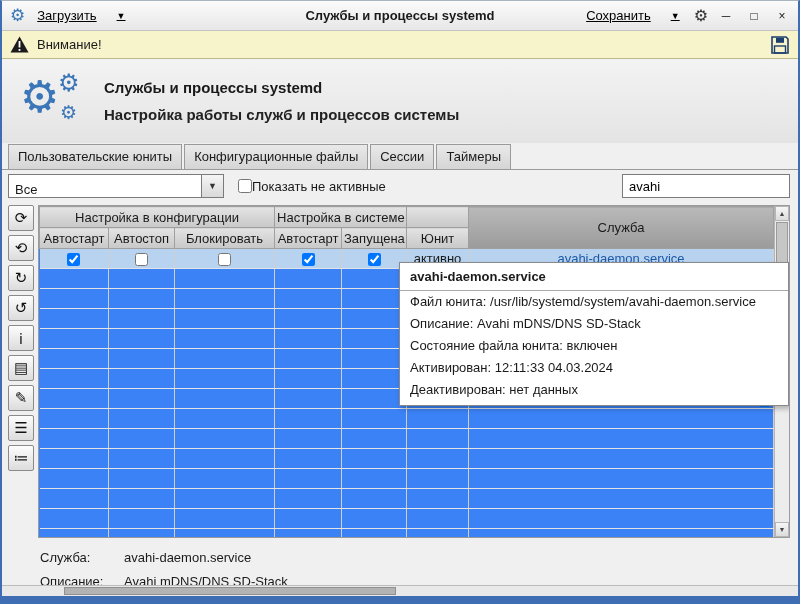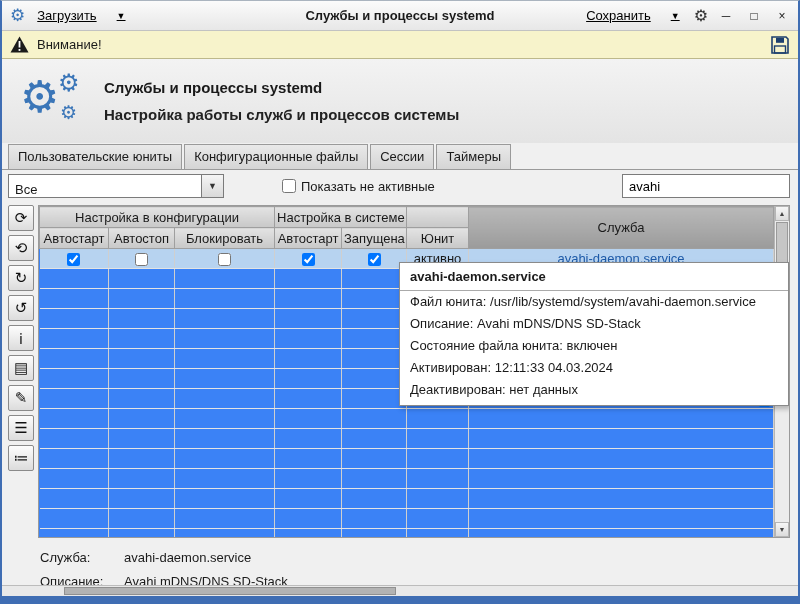--- a/index.html
+++ b/index.html
@@ -49,21 +49,21 @@
 
   
   .filterrow { position:absolute; left:0; right:0; top:168px; height:34px; display:flex;
                align-items:center; gap:14px; padding:0 8px 0 6px; }
   .combo { width:216px; height:24px; background:#fff; border:1px solid #7b7b7b; display:flex;
            align-items:flex-end; cursor:pointer; }
   .combo .val { flex:1; padding:0 6px; }
   .combo .cbtn { width:22px; height:100%; border-left:1px solid #7b7b7b;
                  background:linear-gradient(#f5f5f5,#d9d9d9); display:flex; align-items:center;
                  justify-content:center; font-size:9px; color:#333; }
-  .cb-label { display:flex; align-items:center; gap:5px; cursor:pointer; white-space:nowrap;margin-left:44px; }
+  .cb-label { display:flex; align-items:center; cursor:pointer; white-space:nowrap; }
   .cb-label input { width:14px; height:14px; margin:0; }
   .cb-label.muted { color:#9a9a9a; }
   .search { margin-left:auto; width:168px; height:24px; border:1px solid #7b7b7b; padding:0 6px;
             font:inherit; background:#fff; }
 
   
   .main { position:absolute; left:0; right:0; top:202px; height:335px; }
   .vtoolbar { position:absolute; left:6px; top:2px; width:28px; display:flex; flex-direction:column; gap:4px; }
   .tool-btn { width:26px; height:26px; border:1px solid #8a8a8a; border-radius:2px;
               background:linear-gradient(#fdfdfd,#dcdcdc); display:flex; align-items:center;

